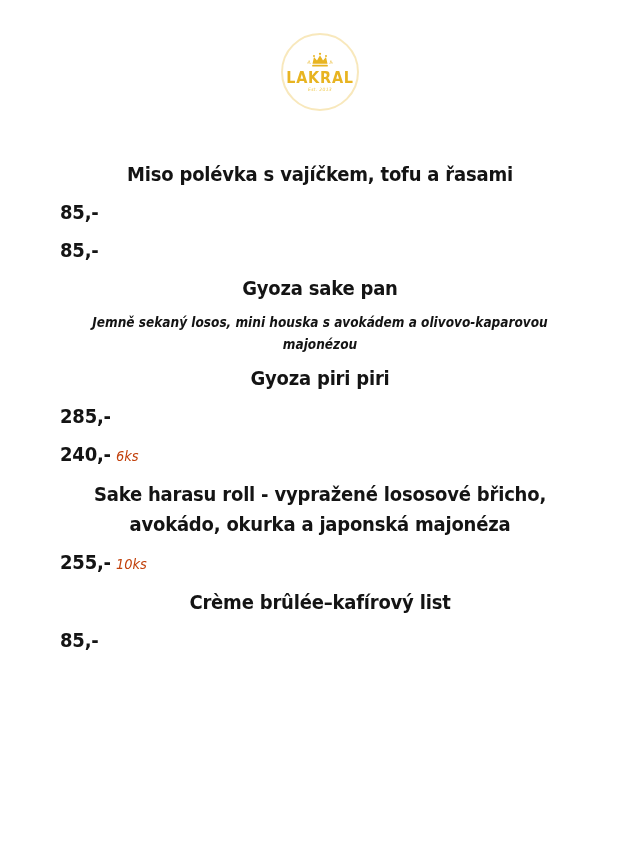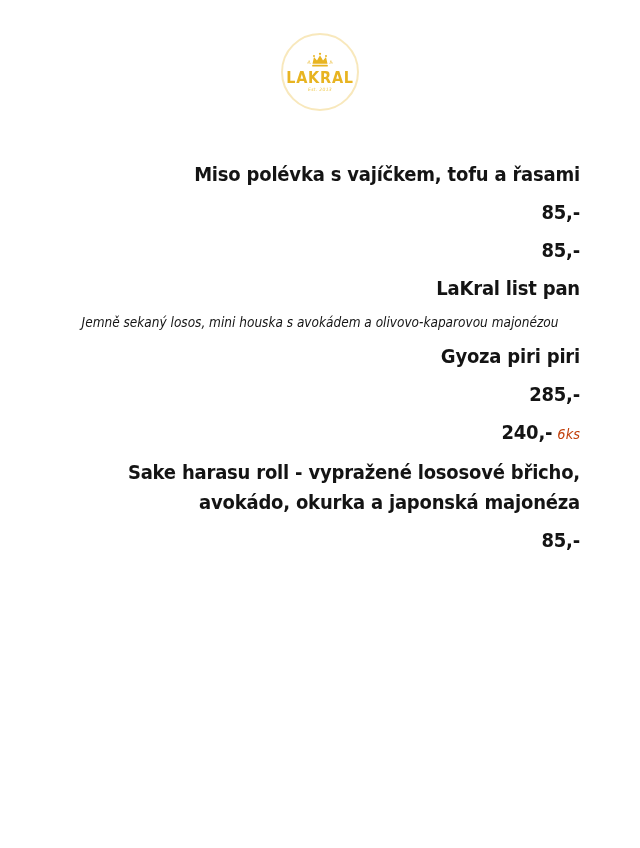--- a/index.html
+++ b/index.html
@@ -43,30 +43,29 @@
     gap:8px;
     text-align:center;
   }
   .item{display:flex;flex-direction:column;gap:8px;}
   .name{
     color:#141414;
     font-size:20px;font-weight:700;
     font-stretch:condensed;
     letter-spacing:-0.2px;
     line-height:30px;
-    text-align:right;
   }
   .desc{
     color:#141414;
-    font-size:13.5px;font-weight:400;font-style:italic;
+    font-size:13.5px;font-weight:700;font-style:italic;
     font-stretch:condensed;
     line-height:22px;
   }
   .price-row{
-    display:flex;align-items:baseline;justify-content:flex-end;gap:5px;
+    display:flex;align-items:baseline;justify-content:flex-start;gap:5px;
     line-height:30px;
   }
   .price{
     color:#141414;
     font-size:20px;font-weight:700;
     font-stretch:condensed;
     letter-spacing:-0.2px;
   }
   .unit{
     color:#c2410c;
@@ -106,42 +105,47 @@
       </div>
     </div>
 
     <div class="item">
       <div class="price-row">
         <span class="price">85,-</span>
       </div>
     </div>
 
     <div class="item">
-      <div class="name">LaKral list pan</div>
+      <div class="name">Gyoza sake pan</div>
       <div class="desc">Jemně sekaný losos, mini houska s avokádem a olivovo-kaparovou majonézou</div>
     </div>
 
     <div class="item">
       <div class="name">Gyoza piri piri</div>
       <div class="price-row">
         <span class="price">285,-</span>
       </div>
     </div>
 
     <div class="item">
       <div class="price-row">
         <span class="price">240,-</span>
         <span class="unit">6ks</span>
       </div>
     </div>
 
     <div class="item">
       <div class="name">Sake harasu roll - vypražené lososové břicho, avokádo, okurka a japonská majonéza</div>
+      <div class="price-row">
+        <span class="price">255,-</span>
+        <span class="unit">10ks</span>
+      </div>
     </div>
 
     <div class="item">
+      <div class="name">Crème brûlée–kafírový list</div>
       <div class="price-row">
         <span class="price">85,-</span>
       </div>
     </div>
 
   </div>
 </div>
 
 </body></html>

